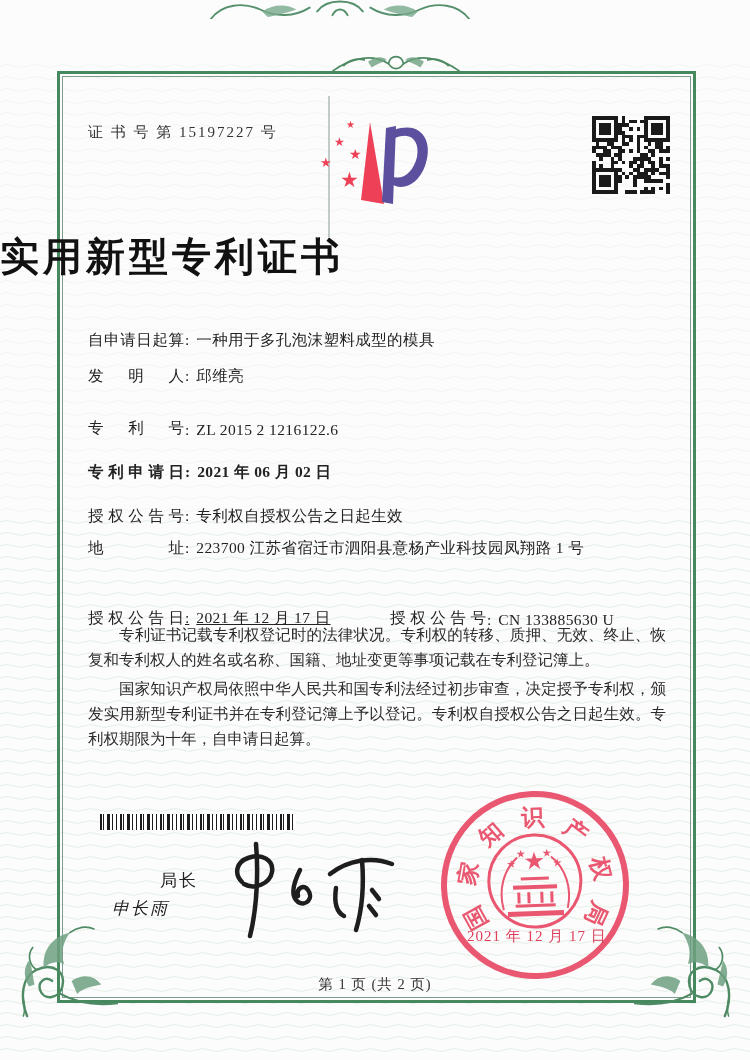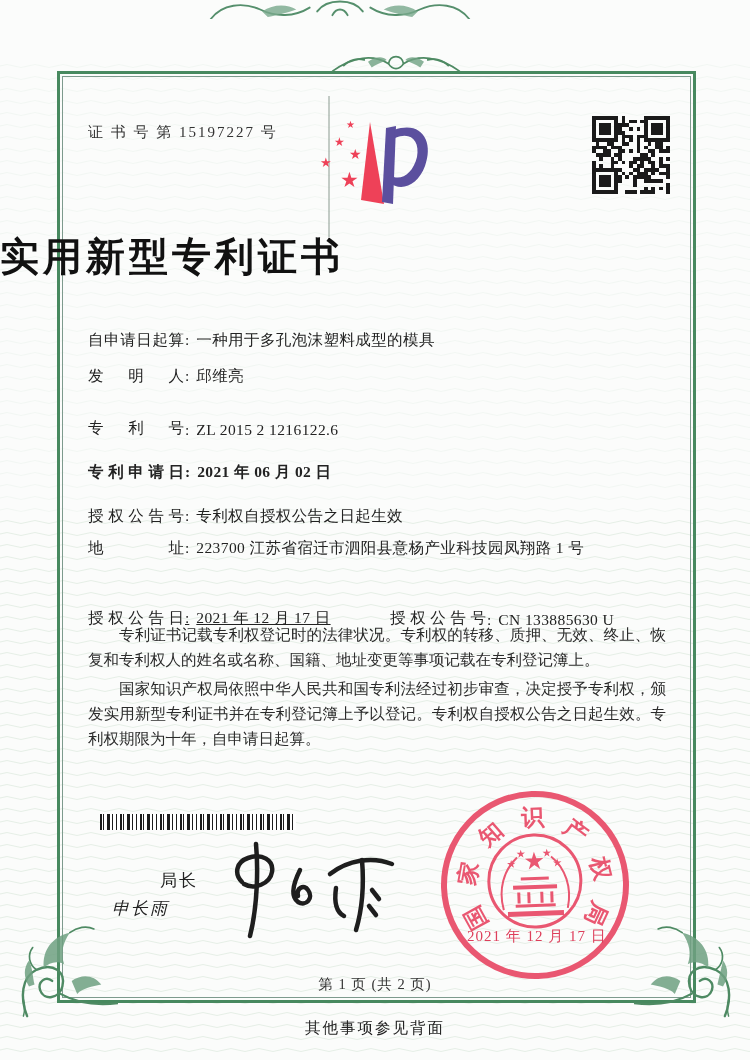--- a/index.html
+++ b/index.html
@@ -554,15 +554,14 @@
       </g>
       <g stroke="#e94f6a" fill="none" stroke-width="2">
         <path d="M18,82 C13,62 19,42 33,30"></path>
         <path d="M82,82 C87,62 81,42 67,30"></path>
       </g>
     </svg>
     <div class="seal-date">2021 年 12 月 17 日</div>
   </div>
 
   <div class="pagefoot">第 1 页 (共 2 页)</div>
-  <div class="backnote">其他事项参见背面</div>
 
 </div>
 
 </body></html>

